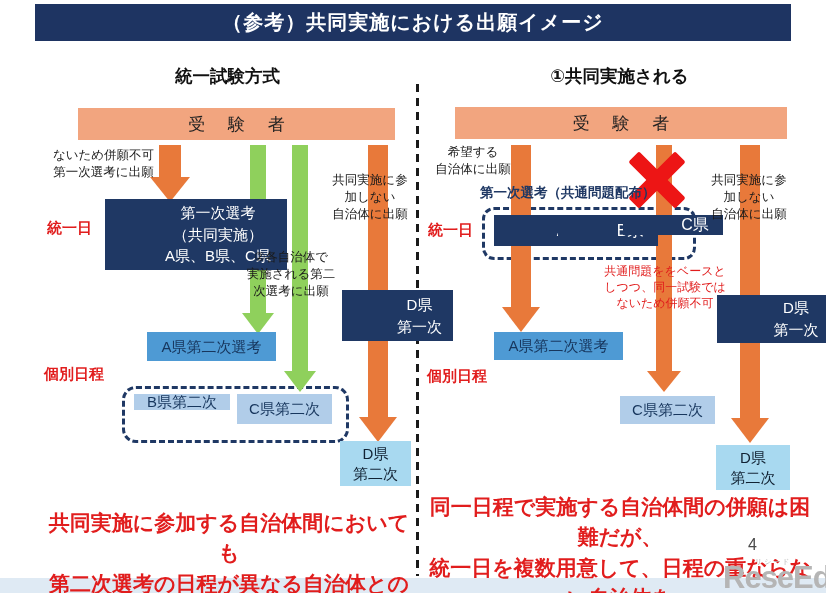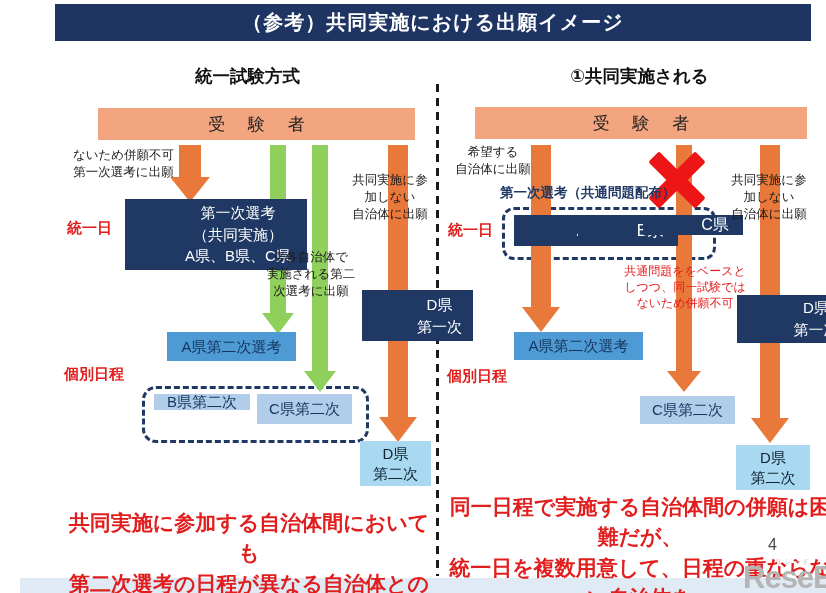--- a/index.html
+++ b/index.html
@@ -3,21 +3,21 @@
 <meta charset="utf-8">
 <style>
   :root{
     --c-titlebar:#1e3462; --c-navy:#1f3864; --c-orange:#e8793a; --c-green:#8fd05c;
     --c-salmon:#f2a57f; --c-medblue:#4e9ad4; --c-ltblue:#b1cde9; --c-cyanblue:#a8d9f0;
     --c-red:#e11d1d; --c-xred:#ed1515; --c-strip:#dfeaf4; --c-wm:#b5b5b5;
   }
   html,body{margin:0;padding:0;background:#fff;}
   .slide{position:relative;width:826px;height:593px;background:#ffffff;overflow:hidden;
          font-family:"Liberation Sans","DejaVu Sans",sans-serif;}
-  .abs{position:absolute;margin-left:20px;}
+  .abs{position:absolute;}
   .title-bar{left:35px;top:4px;width:756px;height:37px;background:var(--c-titlebar);
              display:flex;align-items:center;justify-content:center;z-index:5;}
   .title-bar span{color:#fff;font-size:20px;font-weight:bold;letter-spacing:1px;}
   .panel-hdr{font-size:17.5px;font-weight:bold;color:#111;text-align:center;z-index:5;}
   .exam-bar{height:32px;background:var(--c-salmon);display:flex;align-items:center;justify-content:center;z-index:1;}
   .exam-bar span{font-size:17px;color:#222;letter-spacing:9px;padding-left:9px;}
   .divider{left:416px;top:84px;width:3px;height:492px;z-index:0;
            background:repeating-linear-gradient(180deg,#1a1a1a 0 8px,transparent 8px 14px);}
   .arrow{z-index:2;background:var(--c);}
   .arrow::after{content:"";position:absolute;left:50%;top:100%;transform:translateX(-50%);

